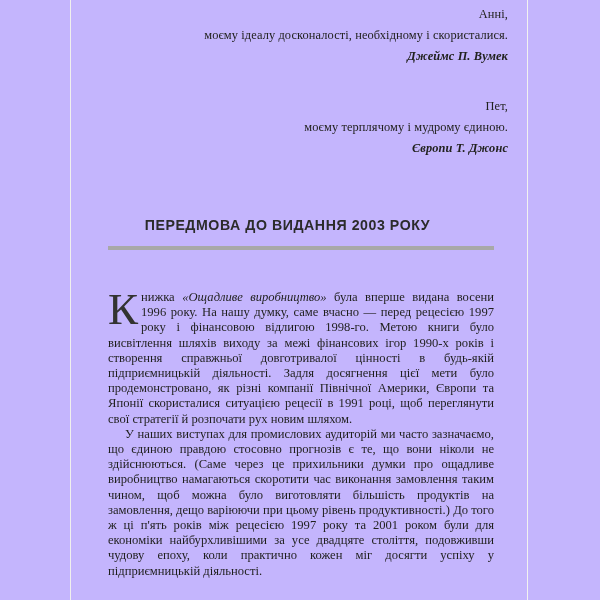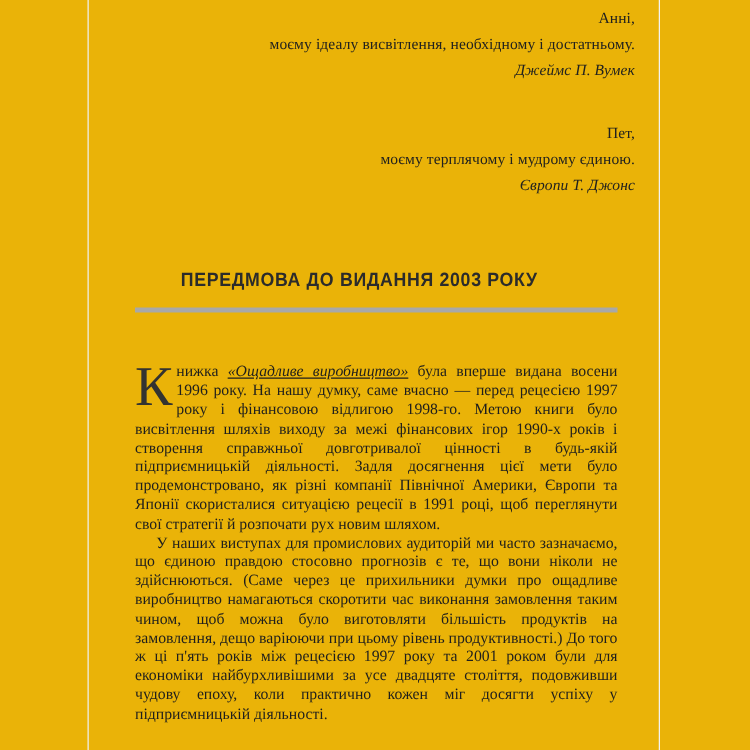--- a/index.html
+++ b/index.html
@@ -15,21 +15,21 @@
     color: #1c1c1c;
     position: relative;
   }
 
   .page {
     position: absolute;
     left: 0;
     top: 0;
     width: 600px;
     height: 600px;
-    background: #eab308;
+    background: #c4b5fd;
   }
 
   
   .page-edge-left {
     position: absolute;
     left: 70px;
     top: 0;
     width: 1px;
     height: 600px;
     background: #f0f0ee;
@@ -66,20 +66,21 @@
     line-height: 21px;
     color: #22221f;
     letter-spacing: 0.1px;
   }
   .dedication-author {
     font-style: italic;
     font-size: 12.4px;
     line-height: 21px;
     color: #22221f;
     letter-spacing: 0.1px;
+    font-weight: bold;
   }
 
   
   .chapter-head {
     position: absolute;
     left: 108px;
     top: 216px;
     width: 390px;
     text-align: center;
   }
@@ -125,35 +126,34 @@
     float: left;
     font-family: "Liberation Serif", "DejaVu Serif", serif;
     font-size: 45px;
     line-height: 35px;
     padding-right: 3px;
     padding-top: 2px;
     color: #333331;
   }
   .booktitle {
     font-style: italic;
-    text-decoration: underline;
   }
 </style>
 </head>
 <body>
 
 <div class="page">
   <div class="page-edge-left"></div>
   <div class="page-edge-right"></div>
 
   <div class="content">
 
     <div class="dedication-block dedication-1">
       <div class="dedication-line">Анні,</div>
-      <div class="dedication-line">моєму ідеалу висвітлення, необхідному і достатньому.</div>
+      <div class="dedication-line">моєму ідеалу досконалості, необхідному і скористалися.</div>
       <div class="dedication-author">Джеймс П. Вумек</div>
     </div>
 
     <div class="dedication-block dedication-2">
       <div class="dedication-line">Пет,</div>
       <div class="dedication-line">моєму терплячому і мудрому єдиною.</div>
       <div class="dedication-author">Європи Т. Джонс</div>
     </div>
 
     <div class="chapter-head">

